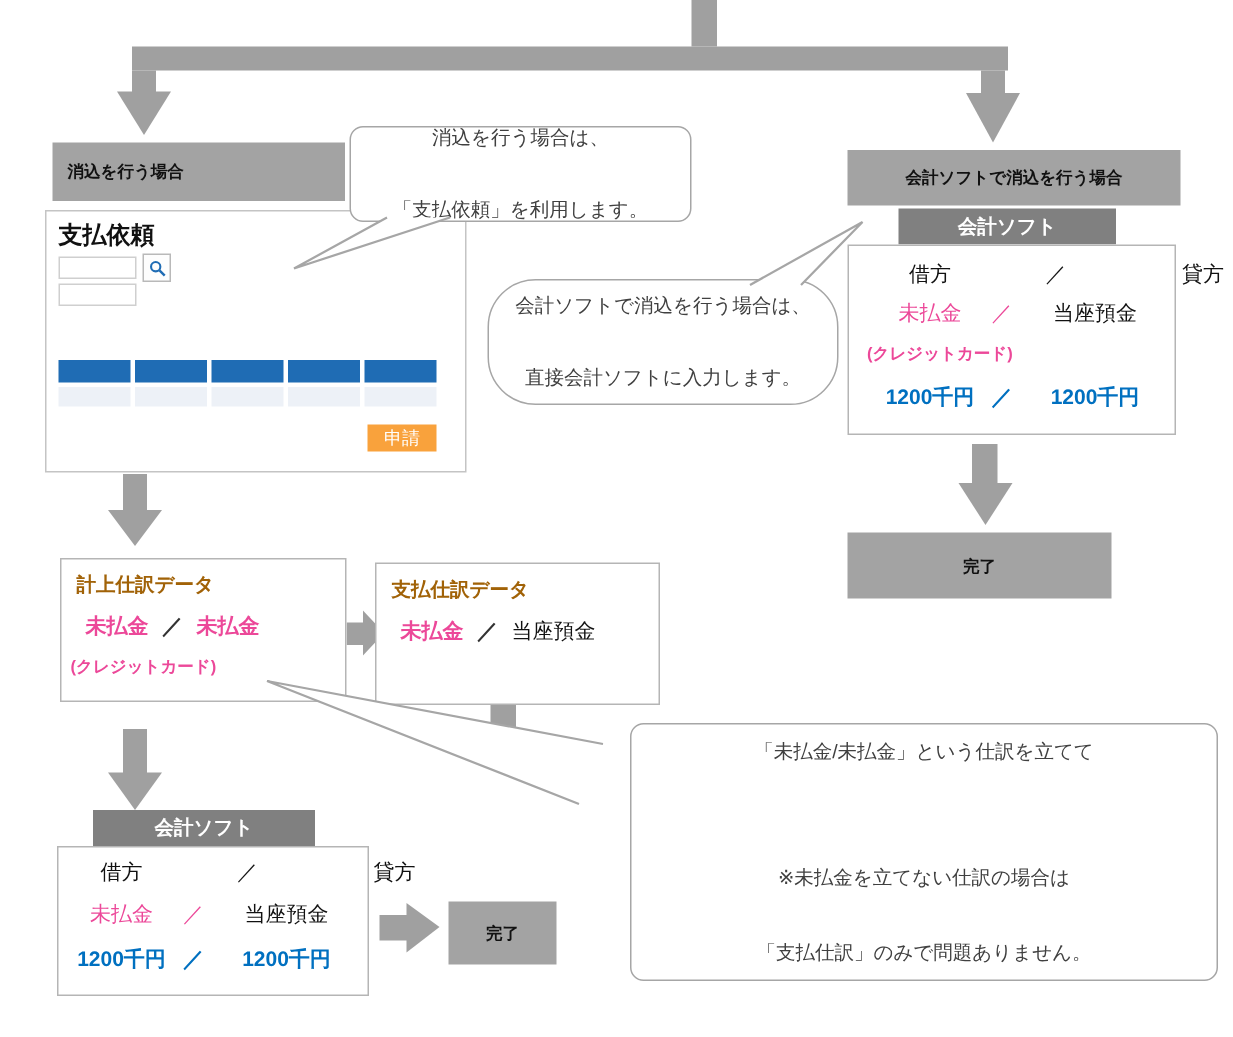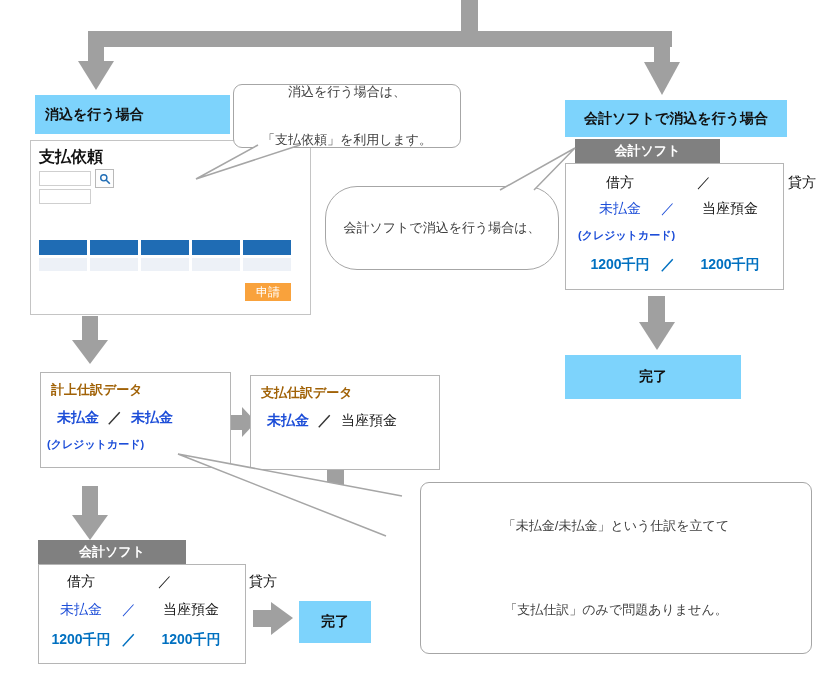--- a/index.html
+++ b/index.html
@@ -3,22 +3,22 @@
 <meta charset="utf-8">
 <style>
   html,body{margin:0;padding:0;background:#fff;}
   body{font-family:"Liberation Sans","DejaVu Sans",sans-serif;color:#333;}
   #canvas{position:relative;width:822px;height:691px;background:#fff;overflow:hidden;}
 
   svg.layer{position:absolute;left:0;top:0;pointer-events:none;}
   #connectors{z-index:1;}
   #tails{z-index:6;}
 
-  .panel-gray{position:absolute;background:#7dd3fc;box-sizing:border-box;z-index:2;
-    font-weight:bold;font-size:14px;color:#111;display:flex;align-items:center;}
+  .panel-gray{position:absolute;background:#a3a3a3;box-sizing:border-box;z-index:2;
+    font-weight:bold;font-size:11px;color:#111;display:flex;align-items:center;}
   #left-case{left:35px;top:95px;width:195px;height:39px;padding-left:10px;}
   #right-case{left:565px;top:100px;width:222px;height:37px;justify-content:center;}
   #done-left{left:299px;top:601px;width:72px;height:42px;justify-content:center;}
   #done-right{left:565px;top:355px;width:176px;height:44px;justify-content:center;}
 
   .white-box{position:absolute;background:#fff;border:1px solid #b5b5b5;box-sizing:border-box;z-index:2;}
 
   
   #pr-window{left:30px;top:140px;width:281px;height:175px;border-color:#c4c4c4;}
   #pr-window .pr-title{position:absolute;left:8px;top:6px;font-size:16px;font-weight:bold;color:#111;}
@@ -38,21 +38,21 @@
   
   #keijo-box{left:40px;top:372px;width:191px;height:96px;}
   #shiharai-box{left:250px;top:375px;width:190px;height:95px;padding-left:24px;}
   .box-title{position:absolute;left:10px;top:8px;font-size:13px;font-weight:bold;color:#a16207;}
   .j-row{position:absolute;left:16px;top:36px;font-size:14px;font-weight:bold;white-space:nowrap;}
   .j-row .j-slash{margin:0 9px;color:#333;}
   .j-note{position:absolute;left:6px;top:64px;font-size:11px;font-weight:bold;}
 
   
   .acct-header{position:absolute;background:#808080;color:#fff;font-size:13px;font-weight:bold;
-    display:flex;align-items:center;justify-content:center;z-index:2;}
+    display:flex;align-items:center;justify-content:center;z-index:2;margin-left:24px;}
   #acct-left-header{left:38px;top:540px;width:148px;height:24px;}
   #acct-right-header{left:575px;top:139px;width:145px;height:24px;}
   #acct-left-box{left:38px;top:564px;width:208px;height:100px;}
   #acct-right-box{left:565px;top:163px;width:219px;height:127px;}
   .acct-row{position:absolute;display:grid;grid-template-columns:72px 24px 100px;text-align:center;
     font-size:14px;white-space:nowrap;}
   .acct-row span{display:block;}
   #acct-left-box .acct-row{left:6px;}
   #acct-left-box .row-head{top:8px;}
   #acct-left-box .row-1{top:36px;}
@@ -66,21 +66,21 @@
   
   .bubble{position:absolute;background:#fff;border:1.5px solid #a6a6a6;border-radius:9px;z-index:3;
     display:flex;flex-direction:column;align-items:center;justify-content:center;
     font-size:13px;color:#404040;line-height:1.75;text-align:center;gap:25px;}
   #bubble1{left:233px;top:84px;width:226px;height:62px;}
   #bubble2{left:325px;top:186px;width:232px;height:82px;border-radius:32px;}
   #bubble3{left:376px;top:482px;width:390px;height:170px;line-height:1.85;margin-left:44px;}
   .bubble .spacer{height:10px;}
 
   .bold{font-weight:normal;gap:36px;}
-  .red{color:#1d4ed8;}
+  .red{color:#ec4899;}
   .blue{color:#0070c0;font-weight:bold;}
   .black{color:#111;}
 </style>
 </head>
 <body>
 
 <div id="canvas">
 
   <svg id="connectors" class="layer" width="822" height="691" viewBox="0 0 822 691">
     <g fill="#a0a0a0">
@@ -207,25 +207,27 @@
 
   <div id="done-right" class="panel-gray">完了</div>
 
   <div id="bubble1" class="bubble">
     <div>消込を行う場合は、</div>
     <div>「支払依頼」を利用します。</div>
   </div>
 
   <div id="bubble2" class="bubble">
     <div>会計ソフトで消込を行う場合は、</div>
+    <div>直接会計ソフトに入力します。</div>
   </div>
 
   <div id="bubble3" class="bubble">
     <div>「未払金/未払金」という仕訳を立てて</div>
     <div class="spacer"></div>
+    <div>※未払金を立てない仕訳の場合は</div>
     <div>「支払仕訳」のみで問題ありません。</div>
   </div>
 
   <svg id="tails" class="layer" width="822" height="691" viewBox="0 0 822 691">
     <path d="M258 145 L196 179 L300 145" fill="#ffffff" stroke="#a6a6a6" stroke-width="1.5"></path>
     <path d="M500 190 L575 148 L534 190" fill="#ffffff" stroke="#a6a6a6" stroke-width="1.5"></path>
     <path d="M402 496 L178 454 L386 536" fill="#ffffff" stroke="#a6a6a6" stroke-width="1.5"></path>
   </svg>
 
 </div>

